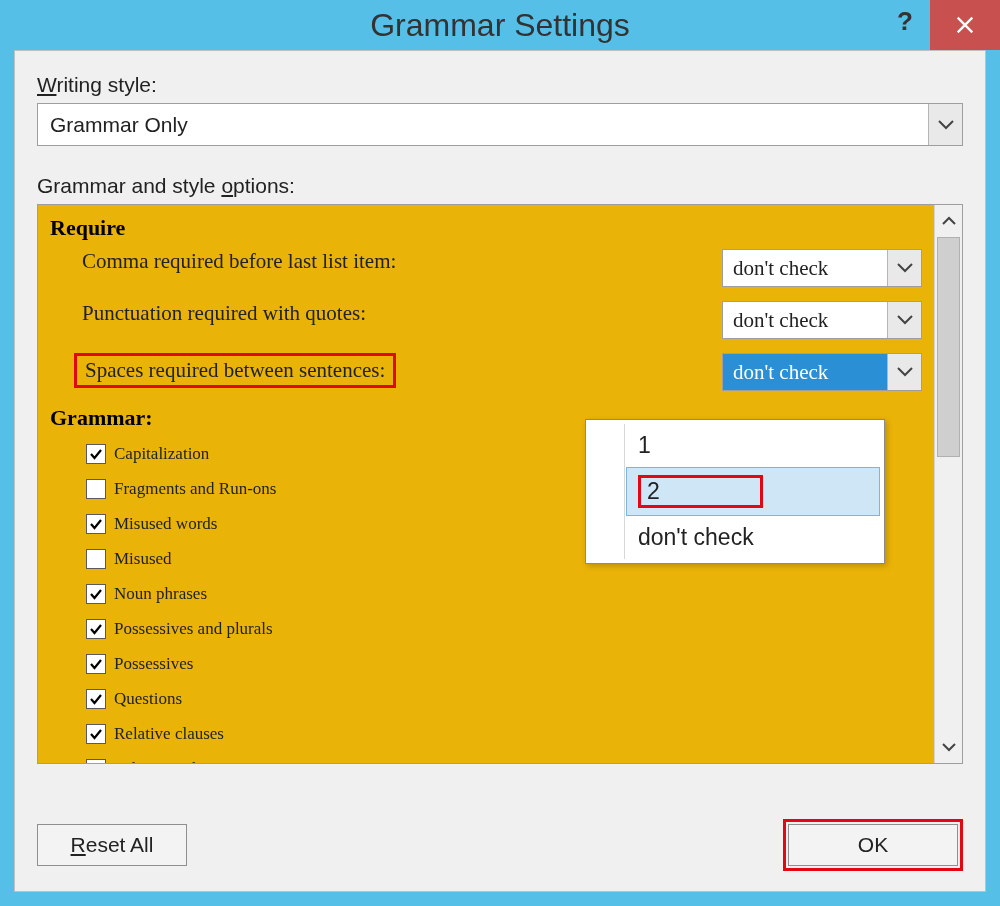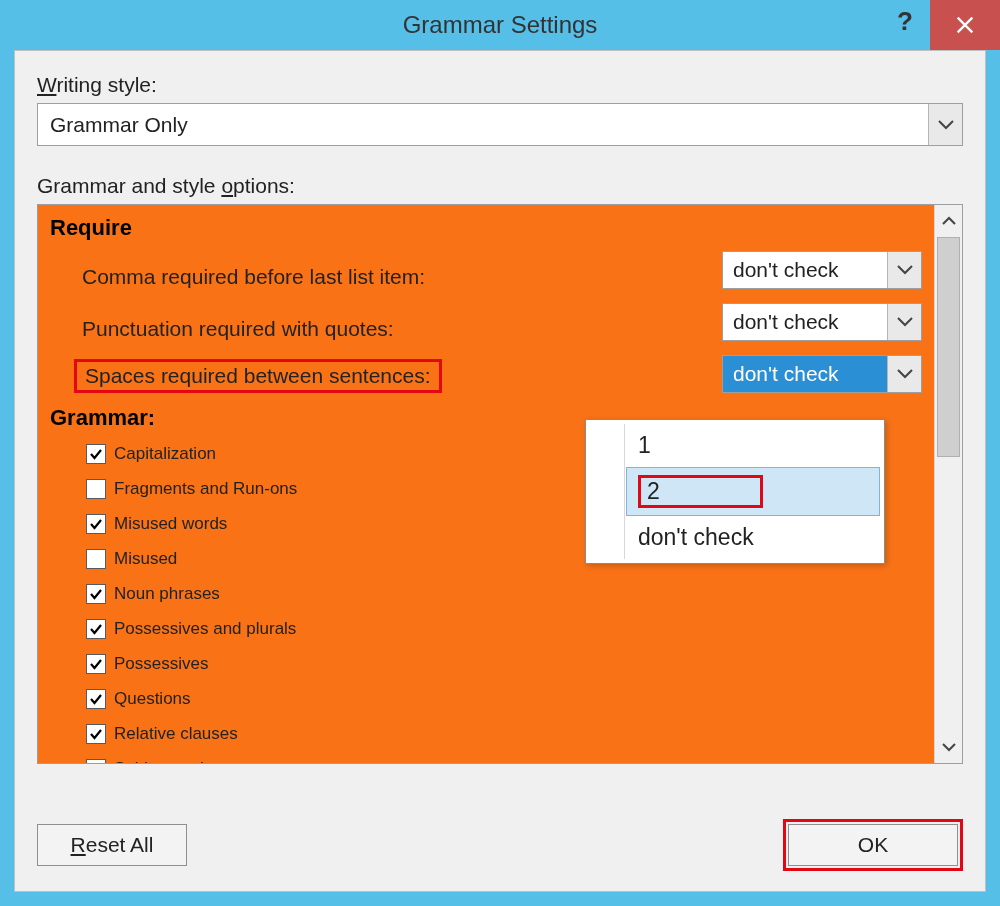--- a/index.html
+++ b/index.html
@@ -19,21 +19,21 @@
       height: 50px;
       background: #55bfe8;
       display: flex;
       align-items: center;
       position: relative;
     }
     .title {
       position: absolute;
       left: 50%;
       transform: translateX(-50%);
-      font-size: 24px;
+      font-size: 32px;
       color: #333;
     }
     .titlebar-buttons {
       position: absolute;
       right: 0;
       top: 0;
       display: flex;
       height: 100%;
     }
     .help-btn {
@@ -104,23 +104,24 @@
     .combo-arrow svg {
       width: 16px;
       height: 10px;
     }
     .section-gap {
       height: 28px;
     }
     .options-container {
       position: relative;
       border: 1px solid #9e9e9e;
-      background: #f97316;
+      background: #eab308;
       height: 560px;
       display: flex;
+      font-family: Liberation Serif, serif;
     }
     .options-inner {
       flex: 1;
       padding: 10px 12px 0 12px;
       overflow: hidden;
       position: relative;
     }
     .scrollbar {
       width: 28px;
       background: #f0f0f0;
@@ -149,21 +150,21 @@
       border: 1px solid #b0b0b0;
     }
     .section-header {
       font-size: 22px;
       font-weight: bold;
       color: #000;
       margin-bottom: 8px;
     }
     .opt-row {
       display: flex;
-      align-items: flex-end;
+      align-items: flex-start;
       justify-content: space-between;
       padding-left: 32px;
       margin-bottom: 12px;
       height: 40px;
     }
     .opt-text {
       font-size: 21px;
       color: #222;
     }
     .small-combo {

